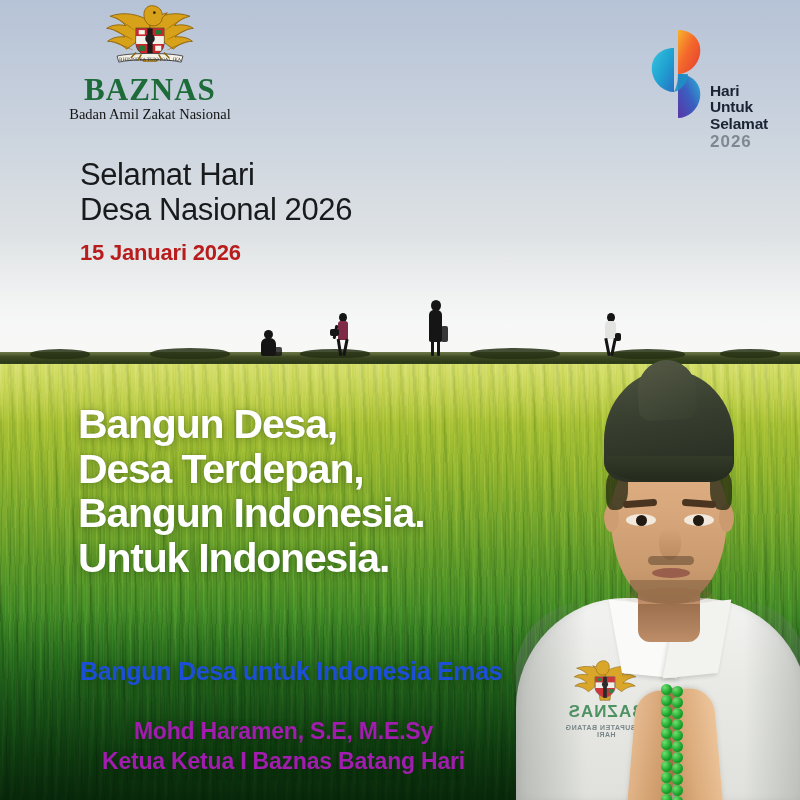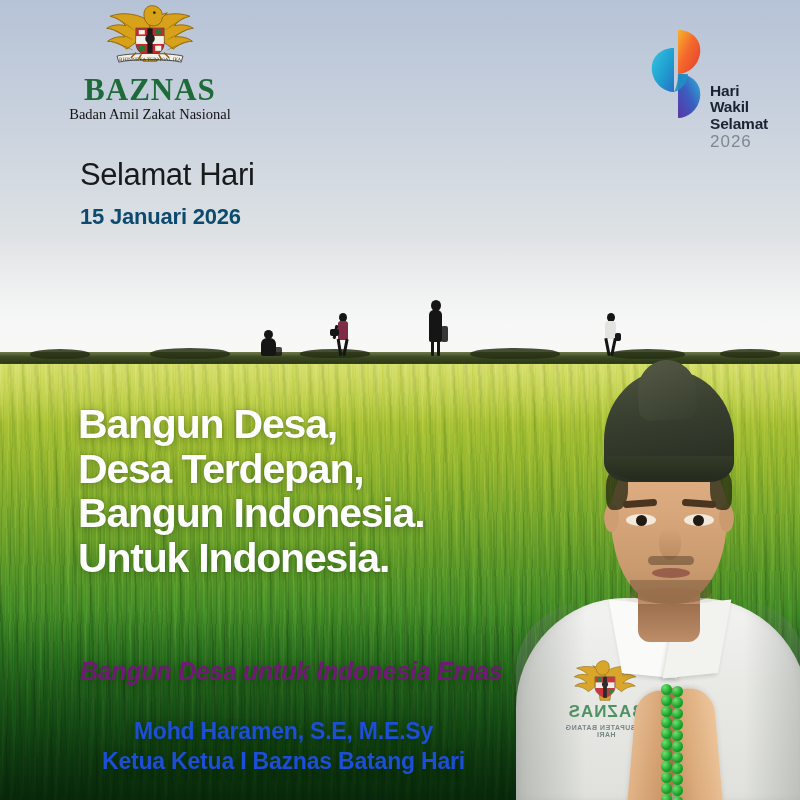--- a/index.html
+++ b/index.html
@@ -97,48 +97,47 @@
   }
 
   
   .hdn{position:absolute;left:648px;top:28px;width:140px;height:100px;}
   .hdn-mark{position:absolute;left:0;top:0;width:56px;height:92px;}
   .hdn-text{position:absolute;left:62px;top:22px;margin-top:33px;}
   .hdn-line{
     font-weight:700;font-size:15.5px;color:#1a2333;line-height:1.06;letter-spacing:-.2px;
   }
   .hdn-year{
-    font-size:17px;color:#7f8793;line-height:1.1;letter-spacing:1px;margin-top:1px;
+    font-size:17px;color:#7f8793;line-height:1.1;letter-spacing:1px;margin-top:1px;font-weight:bold;
   }
 
   
   .greet{position:absolute;left:80px;top:157px;}
   .greet-l1,.greet-l2{
     font-size:31px;color:#181a1c;line-height:1.14;letter-spacing:-.4px;font-weight:400;
   }
   .greet-date{
-    font-size:22px;font-weight:700;color:#0c4a6e;margin-top:12px;letter-spacing:-.2px;
+    font-size:22px;font-weight:700;color:#b91c1c;margin-top:12px;letter-spacing:-.2px;
   }
 
   
   .headline{position:absolute;left:78px;top:402px;z-index:6;}
   .hl{
     font-size:41px;font-weight:700;color:#ffffff;line-height:1.09;
     letter-spacing:-1.2px;
     text-shadow:0 2px 10px rgba(0,40,0,.30), 0 0 2px rgba(0,30,0,.20);
   }
   .subhead{
     position:absolute;left:80px;top:657px;z-index:6;
-    font-size:25px;font-weight:600;color:#701a75;letter-spacing:-.3px;
+    font-size:25px;font-weight:600;color:#1d4ed8;letter-spacing:-.3px;
     text-shadow:0 2px 9px rgba(0,40,0,.38);
-    font-style:italic;
   }
   .signature{position:absolute;left:0;top:716px;width:560px;text-align:center;z-index:6;}
   .sig-line{
-    font-size:23px;font-weight:700;color:#1d4ed8;line-height:1.32;letter-spacing:-.2px;
+    font-size:23px;font-weight:700;color:#a21caf;line-height:1.32;letter-spacing:-.2px;
     text-shadow:0 2px 9px rgba(0,35,0,.5);
     margin-left:7px;
   }
 
   
   .person{position:absolute;left:520px;top:352px;width:280px;height:448px;z-index:4;}
   .p-shirt{
     position:absolute;left:-4px;top:246px;width:292px;height:210px;
     background:linear-gradient(180deg,#f3f3f1 0%,#e9eae6 40%,#dfe0dc 100%);
     border-radius:110px 110px 0 0;
@@ -358,28 +357,29 @@
           <stop offset="100%" stop-color="#5b35a6"></stop>
         </linearGradient>
       </defs>
       <path d="M30 2 C44 2 54 12 52 26 C50 38 40 46 30 46 C30 36 30 12 30 2 Z" fill="url(#gTop)"></path>
       <path d="M26 20 C12 20 2 30 4 44 C6 56 16 64 26 64 C26 54 26 30 26 20 Z" fill="url(#gMid)"></path>
       <path d="M30 46 C44 46 54 56 52 70 C50 82 40 90 30 90 C30 80 30 56 30 46 Z" fill="url(#gBot)"></path>
       <path d="M26 64 C34 62 40 54 40 46 C34 46 30 46 30 46 C30 54 28 60 26 64 Z" fill="#1f8fc4" opacity=".9"></path>
     </svg>
     <div class="hdn-text">
       <div class="hdn-line">Hari</div>
-      <div class="hdn-line">Wakil</div>
+      <div class="hdn-line">Untuk</div>
       <div class="hdn-line">Selamat</div>
       <div class="hdn-year">2026</div>
     </div>
   </div>
 
   <div class="greet">
     <div class="greet-l1">Selamat Hari</div>
+    <div class="greet-l2">Desa Nasional 2026</div>
     <div class="greet-date">15 Januari 2026</div>
   </div>
 
   <div class="person">
     <div class="p-shirt"></div>
     <div class="p-shirt-shadowL"></div>
     <div class="p-shirt-shadowR"></div>
 
     <svg class="p-badge" viewBox="0 0 120 80" style="transform:scaleX(-1);">
       <path d="M60 22 C48 14 30 10 14 16 C22 18 28 22 32 27 C24 25 16 26 10 30 C19 31 26 35 31 40 C23 39 16 41 11 45 C20 45 28 49 33 54 C42 48 52 40 60 32 Z" fill="#d8a11a" stroke="#8a5f08" stroke-width="1"></path>

